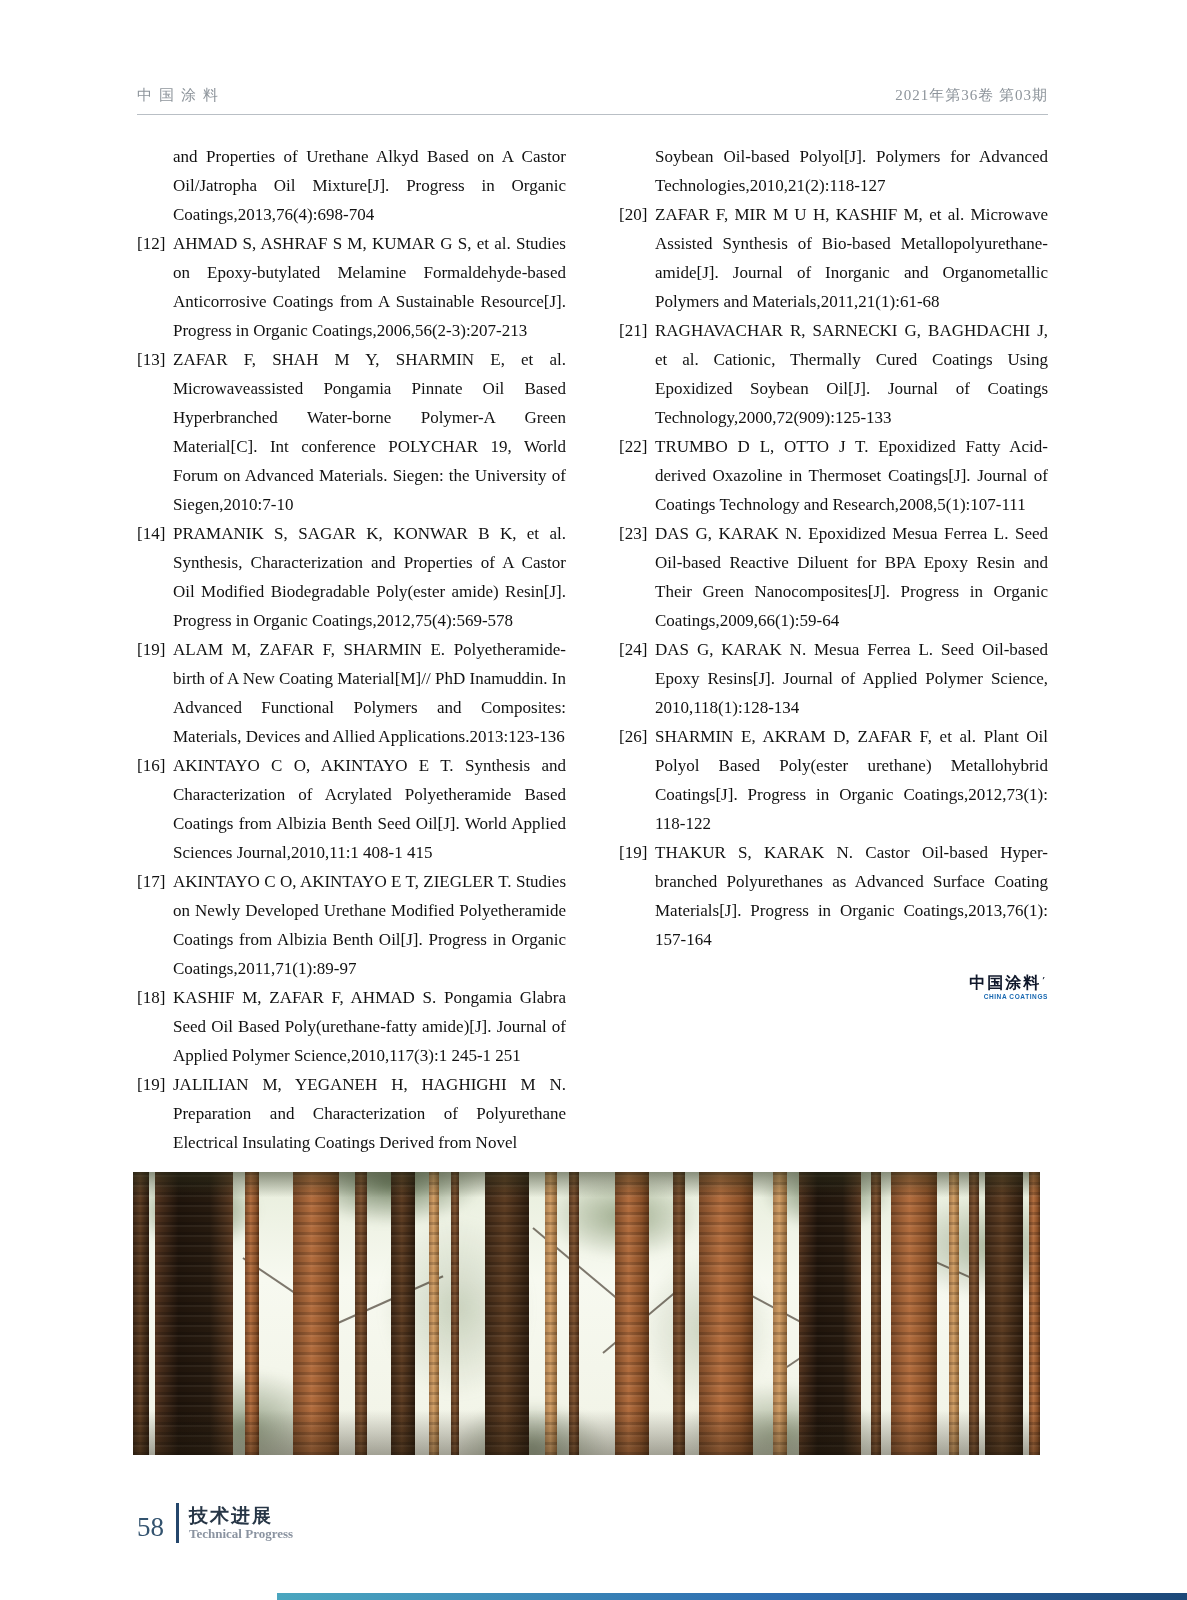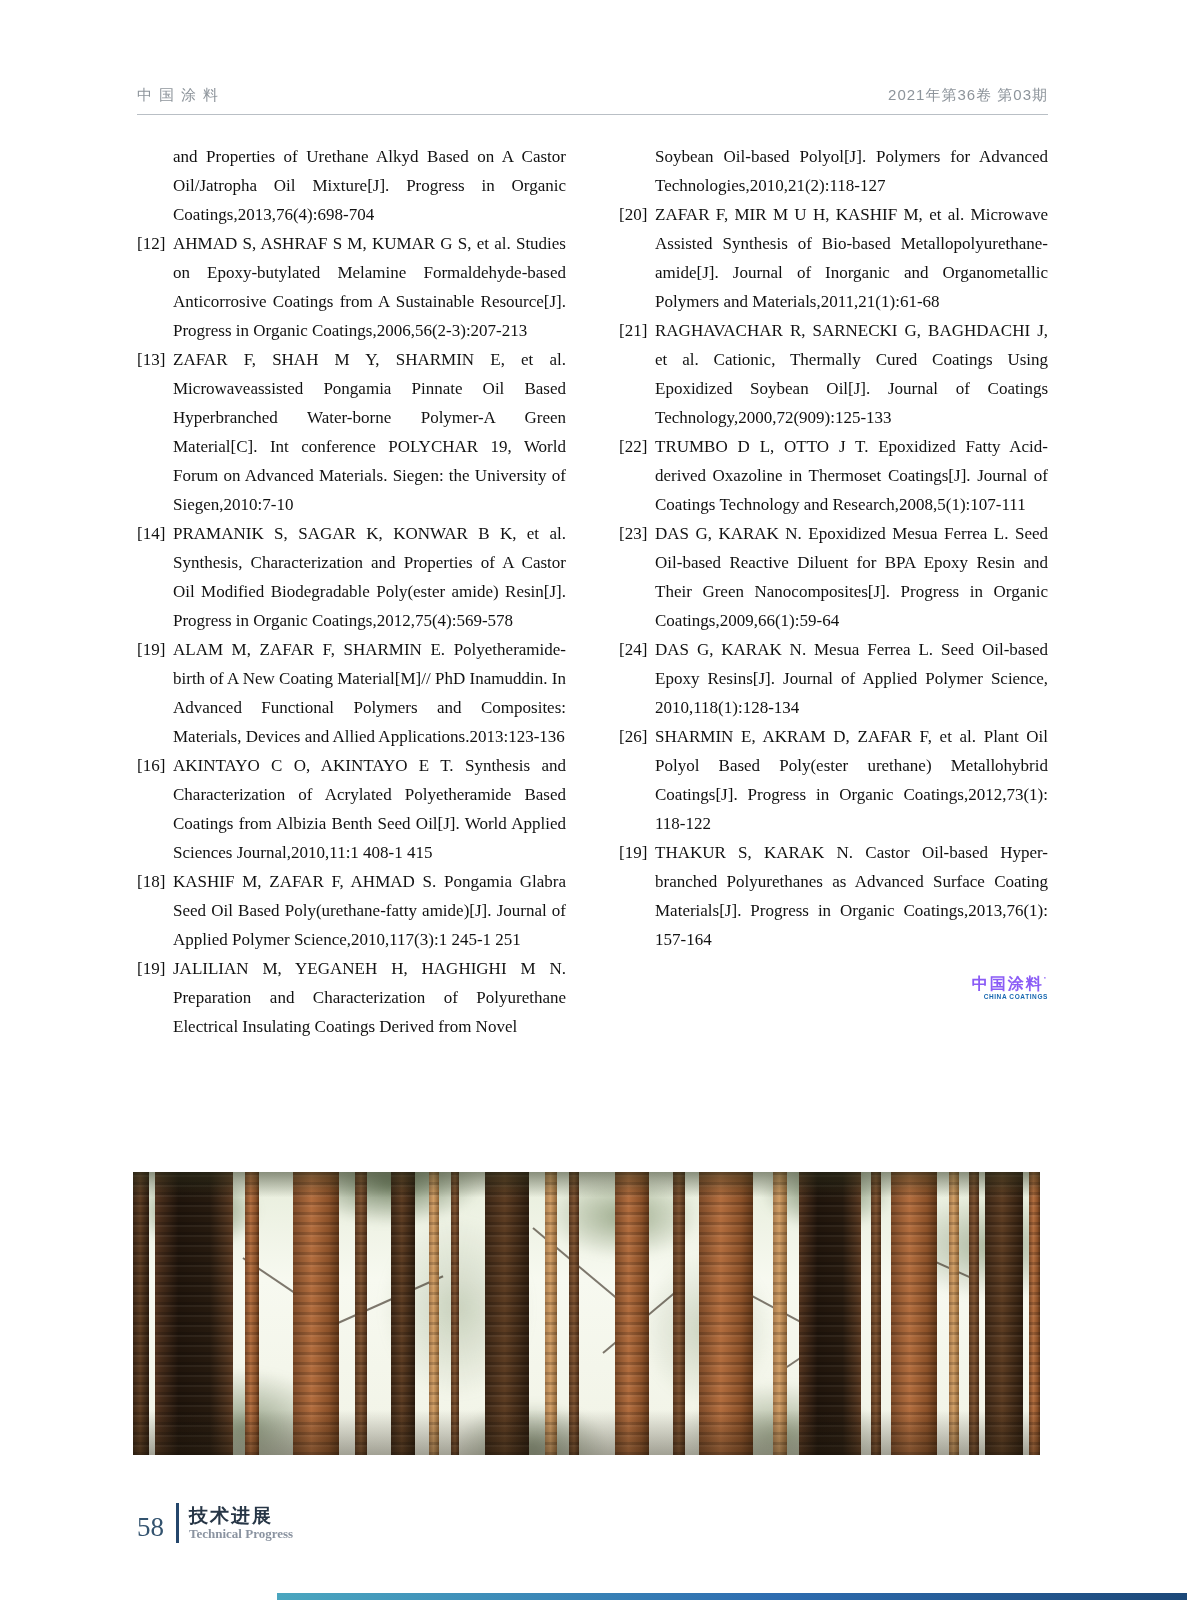--- a/index.html
+++ b/index.html
@@ -2,29 +2,29 @@
 <html><head>
 <meta charset="utf-8">
 <style>
   html,body{margin:0;padding:0;width:1187px;height:1600px;background:#ffffff;overflow:hidden;}
   .page{position:absolute;inset:0;background:#ffffff;font-family:"Liberation Serif","DejaVu Serif",serif;color:#111;}
 
   
   .content{position:absolute;left:137px;top:86px;width:911px;}
   .header{display:flex;justify-content:space-between;align-items:flex-end;padding-bottom:9px;border-bottom:1px solid #b9bfc5;}
   .journal-name{font-family:"Liberation Sans","DejaVu Sans",sans-serif;font-size:15px;color:#8d949b;letter-spacing:7px;}
-  .issue-info{font-family:Liberation Sans, sans-serif;font-size:15px;color:#8d949b;letter-spacing:1px;}
+  .issue-info{font-family:Liberation Serif, serif;font-size:15px;color:#8d949b;letter-spacing:1px;}
 
   
   .columns{display:flex;gap:53px;margin-top:27px;}
   .col{width:429px;}
   .ref{position:relative;padding-left:36px;font-size:17px;line-height:29px;text-align:justify;}
   .ref-label{position:absolute;left:0;top:0;}
   .brand{margin-top:22px;text-align:right;line-height:1;}
-  .brand-cn{font-family:Liberation Sans, sans-serif;font-weight:bold;font-size:16px;color:#8b5cf6;letter-spacing:2px;}
+  .brand-cn{font-family:Liberation Mono, monospace;font-weight:bold;font-size:16px;color:#0f172a;letter-spacing:2px;}
   .brand-cn sup{font-size:8px;vertical-align:top;}
   .brand-en{font-family:"Liberation Sans","DejaVu Sans",sans-serif;font-size:6.5px;font-weight:bold;color:#1767b0;letter-spacing:.6px;margin-top:2px;}
 
   
   .photo{position:absolute;left:133px;top:1172px;width:907px;height:283px;overflow:hidden;
          background:linear-gradient(180deg,#e7eddb 0%,#f7f9f0 38%,#f1f3e6 100%);}
   .foliage{position:absolute;inset:-10px;filter:blur(4px);background:
     radial-gradient(90px 55px at 8% 16%, rgba(88,108,72,.85), transparent 70%),
     radial-gradient(130px 60px at 29% 7%, rgba(72,92,58,.75), transparent 70%),
     radial-gradient(110px 60px at 54% 18%, rgba(104,124,84,.6), transparent 70%),
@@ -72,20 +72,21 @@
     </div>
 
     <div class="columns">
       <div class="col">
         <div class="ref"><span class="ref-label"></span><span>and Properties of Urethane Alkyd Based on A Castor Oil/Jatropha Oil Mixture[J]. Progress in Organic Coatings,2013,76(4):698-704</span></div>
         <div class="ref"><span class="ref-label">[12]</span><span>AHMAD S, ASHRAF S M, KUMAR G S, et al. Studies on Epoxy-butylated Melamine Formaldehyde-based Anticorrosive Coatings from A Sustainable Resource[J]. Progress in Organic Coatings,2006,56(2-3):207-213</span></div>
         <div class="ref"><span class="ref-label">[13]</span><span>ZAFAR F, SHAH M Y, SHARMIN E, et al. Microwaveassisted Pongamia Pinnate Oil Based Hyperbranched Water-borne Polymer-A Green Material[C]. Int conference POLYCHAR 19, World Forum on Advanced Materials. Siegen: the University of Siegen,2010:7-10</span></div>
         <div class="ref"><span class="ref-label">[14]</span><span>PRAMANIK S, SAGAR K, KONWAR B K, et al. Synthesis, Characterization and Properties of A Castor Oil Modified Biodegradable Poly(ester amide) Resin[J]. Progress in Organic Coatings,2012,75(4):569-578</span></div>
         <div class="ref"><span class="ref-label">[19]</span><span>ALAM M, ZAFAR F, SHARMIN E. Polyetheramide-birth of A New Coating Material[M]// PhD Inamuddin. In Advanced Functional Polymers and Composites: Materials, Devices and Allied Applications.2013:123-136</span></div>
         <div class="ref"><span class="ref-label">[16]</span><span>AKINTAYO C O, AKINTAYO E T. Synthesis and Characterization of Acrylated Polyetheramide Based Coatings from Albizia Benth Seed Oil[J]. World Applied Sciences Journal,2010,11:1 408-1 415</span></div>
+        <div class="ref"><span class="ref-label">[17]</span><span>AKINTAYO C O, AKINTAYO E T, ZIEGLER T. Studies on Newly Developed Urethane Modified Polyetheramide Coatings from Albizia Benth Oil[J]. Progress in Organic Coatings,2011,71(1):89-97</span></div>
         <div class="ref"><span class="ref-label">[18]</span><span>KASHIF M, ZAFAR F, AHMAD S. Pongamia Glabra Seed Oil Based Poly(urethane-fatty amide)[J]. Journal of Applied Polymer Science,2010,117(3):1 245-1 251</span></div>
         <div class="ref"><span class="ref-label">[19]</span><span>JALILIAN M, YEGANEH H, HAGHIGHI M N. Preparation and Characterization of Polyurethane Electrical Insulating Coatings Derived from Novel</span></div>
       </div>
 
       <div class="col">
         <div class="ref"><span class="ref-label"></span><span>Soybean Oil-based Polyol[J]. Polymers for Advanced Technologies,2010,21(2):118-127</span></div>
         <div class="ref"><span class="ref-label">[20]</span><span>ZAFAR F, MIR M U H, KASHIF M, et al. Microwave Assisted Synthesis of Bio-based Metallopolyurethane-amide[J]. Journal of Inorganic and Organometallic Polymers and Materials,2011,21(1):61-68</span></div>
         <div class="ref"><span class="ref-label">[21]</span><span>RAGHAVACHAR R, SARNECKI G, BAGHDACHI J, et al. Cationic, Thermally Cured Coatings Using Epoxidized Soybean Oil[J]. Journal of Coatings Technology,2000,72(909):125-133</span></div>
         <div class="ref"><span class="ref-label">[22]</span><span>TRUMBO D L, OTTO J T. Epoxidized Fatty Acid-derived Oxazoline in Thermoset Coatings[J]. Journal of Coatings Technology and Research,2008,5(1):107-111</span></div>
         <div class="ref"><span class="ref-label">[23]</span><span>DAS G, KARAK N. Epoxidized Mesua Ferrea L. Seed Oil-based Reactive Diluent for BPA Epoxy Resin and Their Green Nanocomposites[J]. Progress in Organic Coatings,2009,66(1):59-64</span></div>

